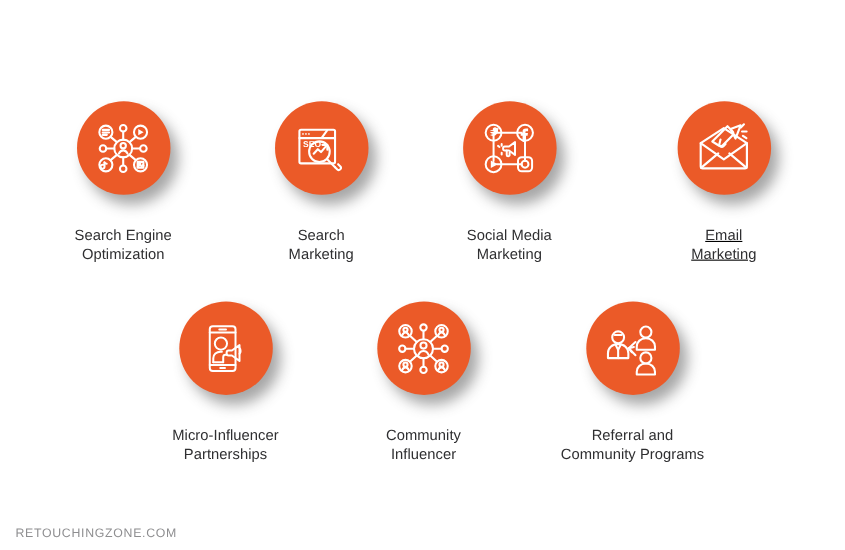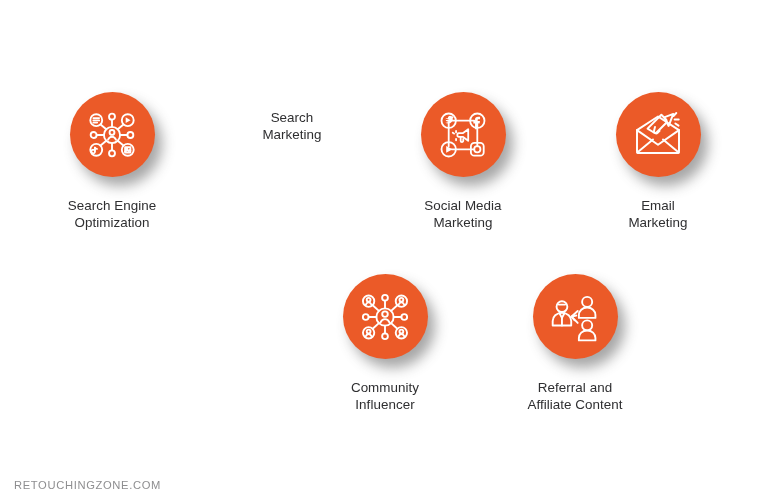--- a/index.html
+++ b/index.html
@@ -41,21 +41,21 @@
   .circle svg { display:block; }
   .circle svg .ln {
     fill:none;
     stroke:#ffffff;
     stroke-width:2.1;
     stroke-linecap:round;
     stroke-linejoin:round;
   }
   .circle svg .fl { fill:#ffffff; stroke:none; }
   .label {
-    margin-top:18px;
+    margin-top:26px;
     font-size:13.4px;
     line-height:16.5px;
     color:#2f2f31;
     letter-spacing:0.05px;
     white-space:pre-line;
   }
   #footer-credit {
     position:absolute;
     left:14px;
     top:479px;
@@ -103,20 +103,40 @@
           </g>
           <path class="fl" d="M45.2 10.4 50.6 13.5 45.2 16.6Z"></path>
         </svg>
       </div>
     </div>
     <div class="label">Search Engine
 Optimization</div>
   </div>
 
   <div class="node" style="left:209px; top:92px;">
+    <div class="circle-wrap">
+      <div class="circle">
+        <svg width="54" height="54" viewBox="0 0 60 60" aria-hidden="true">
+          <g class="ln">
+            <rect x="8" y="11" width="36" height="34" rx="1.6"></rect>
+            <path d="M8 19.5h36"></path>
+            <path d="M36 11.6 30.5 19.3"></path>
+            <circle cx="11.6" cy="15.3" r="0.85" class="fl"></circle>
+            <circle cx="14.6" cy="15.3" r="0.85" class="fl"></circle>
+            <circle cx="17.6" cy="15.3" r="0.85" class="fl"></circle>
+            <circle cx="28.2" cy="33.2" r="10.4"></circle>
+            <path d="M35.8 40.7 44 48.9"></path>
+            <path d="M44 48.9l2.3 2.3a2.2 2.2 0 0 0 3.1-3.1L47.1 45.8"></path>
+            <path d="M22.4 35.3 26.6 30.7 29.8 33.6 35.6 26.8"></path>
+            <path d="M31.2 26.3h5v5"></path>
+          </g>
+          <text x="11.5" y="28.4" class="fl" style="font-family:'Liberation Sans',sans-serif; font-size:8.6px; font-weight:700; letter-spacing:0.2px;">SEO</text>
+        </svg>
+      </div>
+    </div>
     <div class="label">Search
 Marketing</div>
   </div>
 
   <div class="node" style="left:380px; top:92px;">
     <div class="circle-wrap">
       <div class="circle">
         <svg width="52" height="52" viewBox="0 0 60 60" aria-hidden="true">
           <g class="ln">
             <path d="M17 13.5h26M17 46.5h26M13.5 17v26M46.5 17v26"></path>
@@ -132,40 +152,62 @@
           <path class="fl" d="M9.6 10.6c1.4 1.1 3 1.55 4.6 1.2-1.3.9-2.9 1.15-4.4.6 .55 1.4 1.9 2.25 3.4 2.2-1.1.85-2.5 1.25-3.9 1.1 1.6 1.3 3.9 1.55 5.8.6 2.3-1.15 3.4-3.6 3.1-5.9 .5-.45.95-1 1.25-1.6-.55.25-1.15.4-1.75.45 .5-.35.9-.85 1.1-1.45-.6.4-1.3.65-2.0.7a2.45 2.45 0 0 0-4.15 2.2 6.9 6.9 0 0 1-2.05-.1z"></path>
           <path class="fl" d="M47.6 8.9h2.1v2.9h-2.1c-.45 0-.65.25-.65.7v1.3h2.6l-.35 2.95h-2.25v6.5h-3.05v-6.5h-1.95v-2.95h1.95v-1.7c0-2.0 1.15-3.2 3.65-3.2z"></path>
           <path class="fl" d="M10.6 42.6 18.1 46.5 10.6 50.4Z"></path>
         </svg>
       </div>
     </div>
     <div class="label">Social Media
 Marketing</div>
   </div>
 
-  <div class="node" style="left:575px; top:92px;">
+  <div class="node" style="left:575px; top:92px;text-decoration:underline;">
     <div class="circle-wrap">
       <div class="circle">
         <svg width="56" height="56" viewBox="0 0 60 60" aria-hidden="true">
           <g class="ln">
             <path d="M7.5 24.8 30 10.2 52.5 24.8v22.5a2 2 0 0 1-2 2H9.5a2 2 0 0 1-2-2z"></path>
             <path d="M7.5 24.8 30 40.5 52.5 24.8"></path>
             <path d="M7.8 48.8 24.6 34.8M52.2 48.8 35.4 34.8"></path>
             <path d="M18.8 23.2 33.6 8.3l4.8 4.8a3 3 0 0 1 0 4.3l-9.4 9.4a3 3 0 0 1-4.3 0z"></path>
             <path d="M36.6 11.1 46.4 7.4 41.4 20.3z"></path>
             <path d="M26.8 21.3l-1.1 4.4a2.3 2.3 0 0 0 3.9 2.0l2.1-2.1"></path>
             <path d="M47.8 13.4h4.4M46.6 9.6 49.6 6.4M48.6 17.6 52.0 20.0"></path>
           </g>
         </svg>
       </div>
     </div>
     <div class="label">Email
 Marketing</div>
   </div>
 
+  <div class="node" style="left:122px; top:274px;">
+    <div class="circle-wrap">
+      <div class="circle">
+        <svg width="52" height="52" viewBox="0 0 60 60" aria-hidden="true">
+          <g class="ln">
+            <rect x="13.5" y="6.5" width="27" height="47" rx="3.2"></rect>
+            <path d="M13.5 13h27M13.5 47h27"></path>
+            <path d="M23.5 9.8h7"></path>
+            <path d="M24.5 50.2h5"></path>
+            <circle cx="25.2" cy="24.6" r="6.4"></circle>
+            <path d="M17.2 44.2v-4.1c0-4.0 3.3-6.9 7.6-6.9h1.4"></path>
+            <path d="M17.2 44.2h10.4"></path>
+            <path d="M27.6 44.2v-5.3a2.5 2.5 0 0 1 2.5-2.5h1.6"></path>
+            <path d="M33.2 31.9h3.5l8.0-5.7v16.6l-8.0-5.7h-3.5a2.0 2.0 0 0 1-2.0-2.0v-1.2a2.0 2.0 0 0 1 2.0-2.0z"></path>
+            <path d="M44.7 29.4c1.5.9 1.5 5.0 0 5.9"></path>
+          </g>
+        </svg>
+      </div>
+    </div>
+    <div class="label">Micro-Influencer
+Partnerships</div>
+  </div>
 
   <div class="node" style="left:302px; top:274px;">
     <div class="circle-wrap">
       <div class="circle">
         <svg width="54" height="54" viewBox="0 0 60 60" aria-hidden="true">
           <g class="ln">
             <circle cx="30" cy="30" r="9.6"></circle>
             <circle cx="30" cy="26.8" r="3.1"></circle>
             <path d="M24.9 36.2c1.1-2.6 2.9-3.9 5.1-3.9s4.0 1.3 5.1 3.9"></path>
             <circle cx="11.8" cy="12.4" r="6.3"></circle>
@@ -208,18 +250,18 @@
             <path d="M34.3 31.0v-3.1c0-4.9 4.0-8.4 9.2-8.4s9.2 3.5 9.2 8.4V31.0z"></path>
             <circle cx="43.5" cy="39.3" r="5.6"></circle>
             <path d="M34.3 56.0v-2.6c0-4.9 4.0-8.4 9.2-8.4s9.2 3.5 9.2 8.4V56.0z"></path>
             <path d="M26.2 29.5 33.0 23.3M26.2 29.5 33.0 36.6"></path>
             <path d="M26.2 29.5 31.4 28.3M26.2 29.5 29.4 33.6"></path>
           </g>
         </svg>
       </div>
     </div>
     <div class="label">Referral and
-Affiliate Content</div>
+Community Programs</div>
   </div>
 
   <div id="footer-credit">RETOUCHINGZONE.COM</div>
 
 </div>
 
 </body></html>

